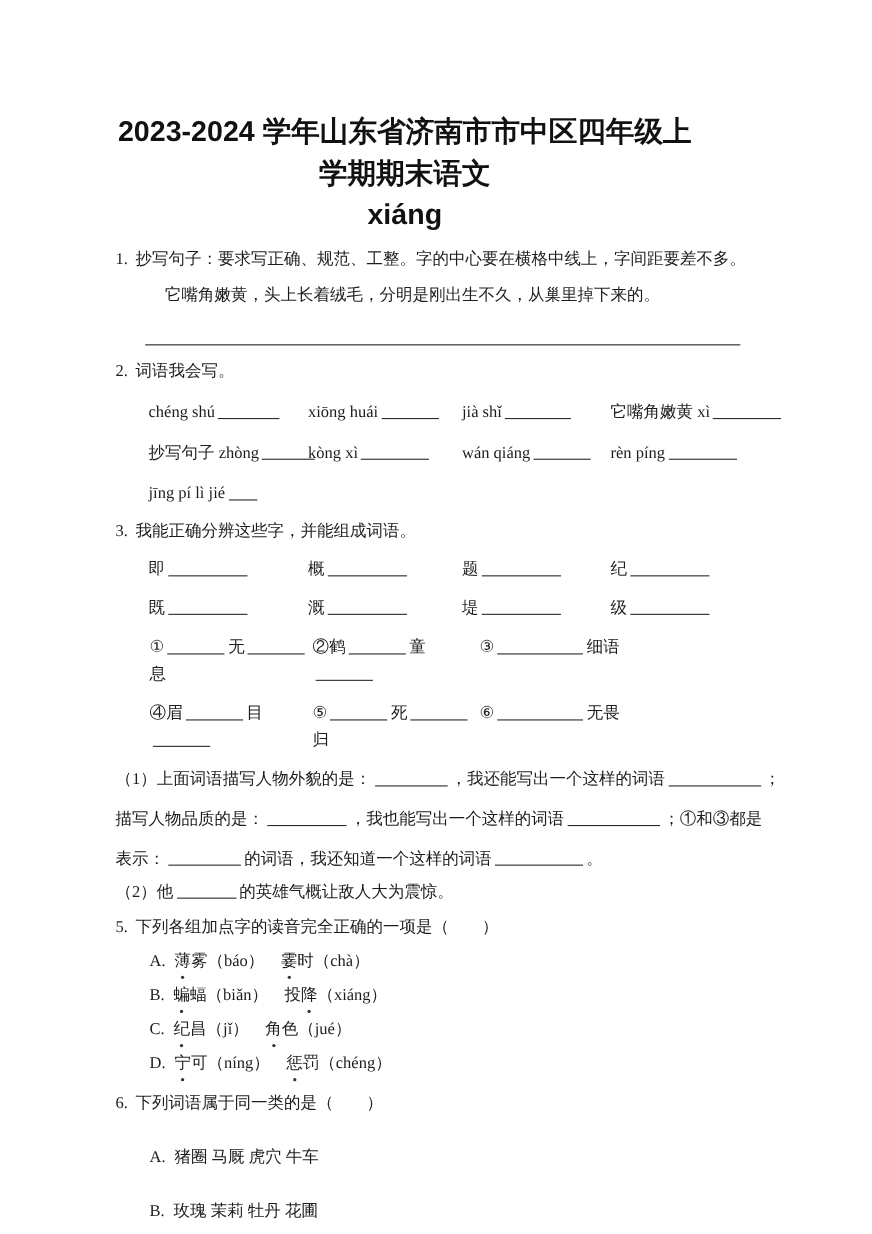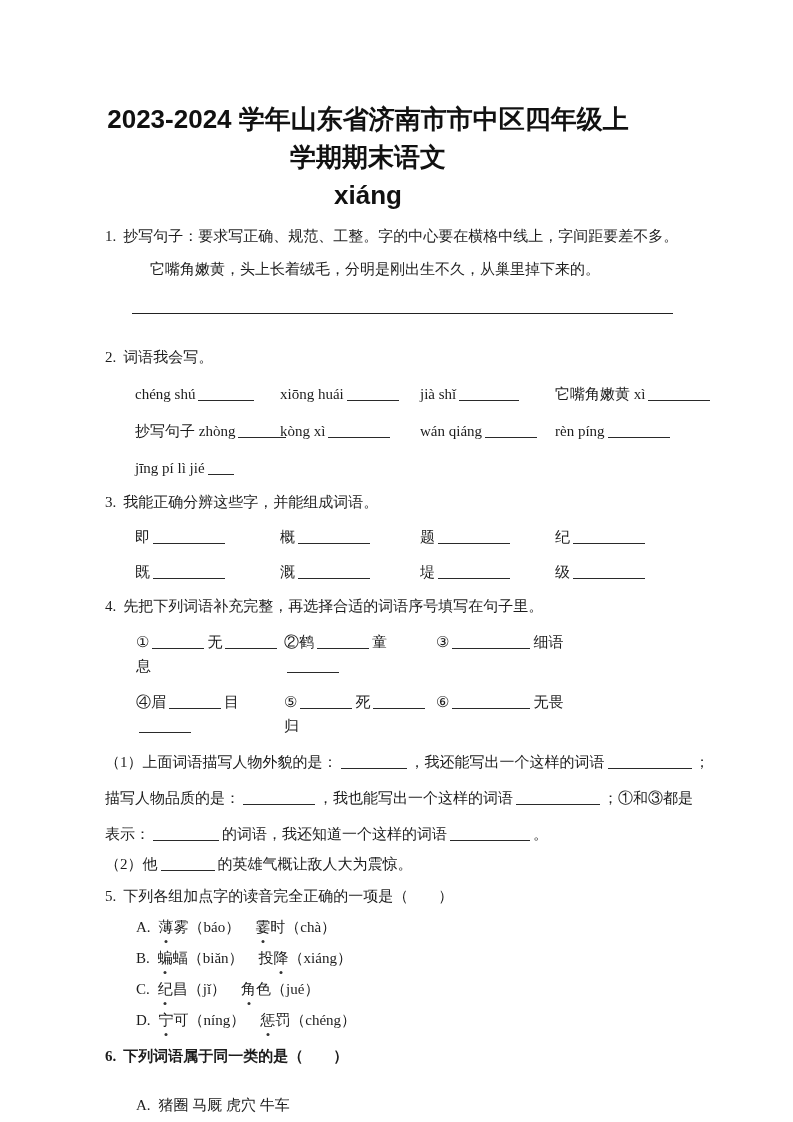--- a/index.html
+++ b/index.html
@@ -30,22 +30,22 @@
   .char-row .c3{width:135px;}
   .q4-row{display:flex;margin-left:33px;margin-top:12px;}
   .q4-row .c1{width:148px;}
   .q4-row .c2{width:152px;}
   .fill-line{margin-left:2px;margin-top:12px;}
   .option{margin-left:33px;margin-top:7px;}
   .opt-label{margin-right:8px;}
   .q6 .option{margin-top:25px;}
   .mt8{margin-top:8px;}
   .mt10{margin-top:10px;}
-  .mt12{margin-top:12px;font-weight:bold;}
-  .mt24{margin-top:31px;}
+  .mt12{margin-top:12px;}
+  .mt24{margin-top:12px;}
   .mt6{margin-top:6px;}
   
   .dt{position:relative;display:inline-block;}
   .dt::after{
     content:"";position:absolute;left:50%;bottom:-4px;transform:translateX(-50%);
     width:3px;height:3px;border-radius:50%;background:#333;
   }
 </style>
 </head>
 <body>
@@ -92,21 +92,20 @@
     </div>
     <div class="char-row">
       <span class="c1"><span>既</span><span class="blank" style="width:72px"></span></span>
       <span class="c2"><span>溉</span><span class="blank" style="width:72px"></span></span>
       <span class="c3"><span>堤</span><span class="blank" style="width:72px"></span></span>
       <span><span>级</span><span class="blank" style="width:72px"></span></span>
     </div>
   </div>
 
   <div>
-    <div class="stem mt10"><span class="qnum">4.</span><span>先把下列词语补充完整，再选择合适的词语序号填写在句子里。</span></div>
     <div class="q4-row">
       <span class="c1"><span>①</span><span><span class="blank" style="width: 52px;"></span><span>无</span><span class="blank" style="width: 52px;"></span><span>息</span></span></span>
       <span class="c2"><span>②</span><span><span>鹤</span><span class="blank" style="width: 52px;"></span><span>童</span><span class="blank" style="width: 52px;"></span></span></span>
       <span><span>③</span><span><span class="blank" style="width: 78px;"></span><span>细语</span></span></span>
     </div>
     <div class="q4-row">
       <span class="c1"><span>④</span><span><span>眉</span><span class="blank" style="width: 52px;"></span><span>目</span><span class="blank" style="width: 52px;"></span></span></span>
       <span class="c2"><span>⑤</span><span><span class="blank" style="width: 52px;"></span><span>死</span><span class="blank" style="width: 52px;"></span><span>归</span></span></span>
       <span><span>⑥</span><span><span class="blank" style="width: 78px;"></span><span>无畏</span></span></span>
     </div>

